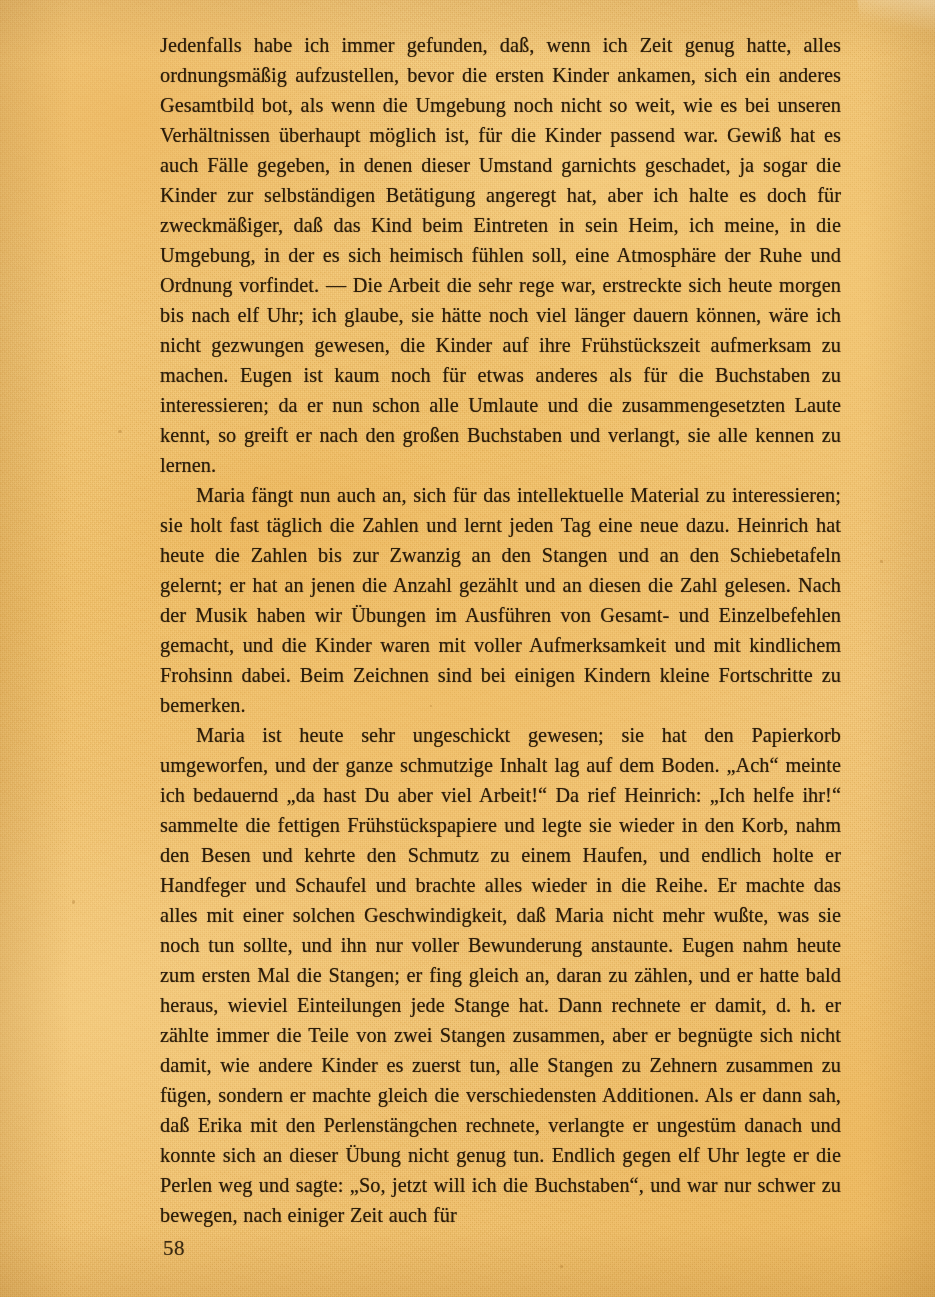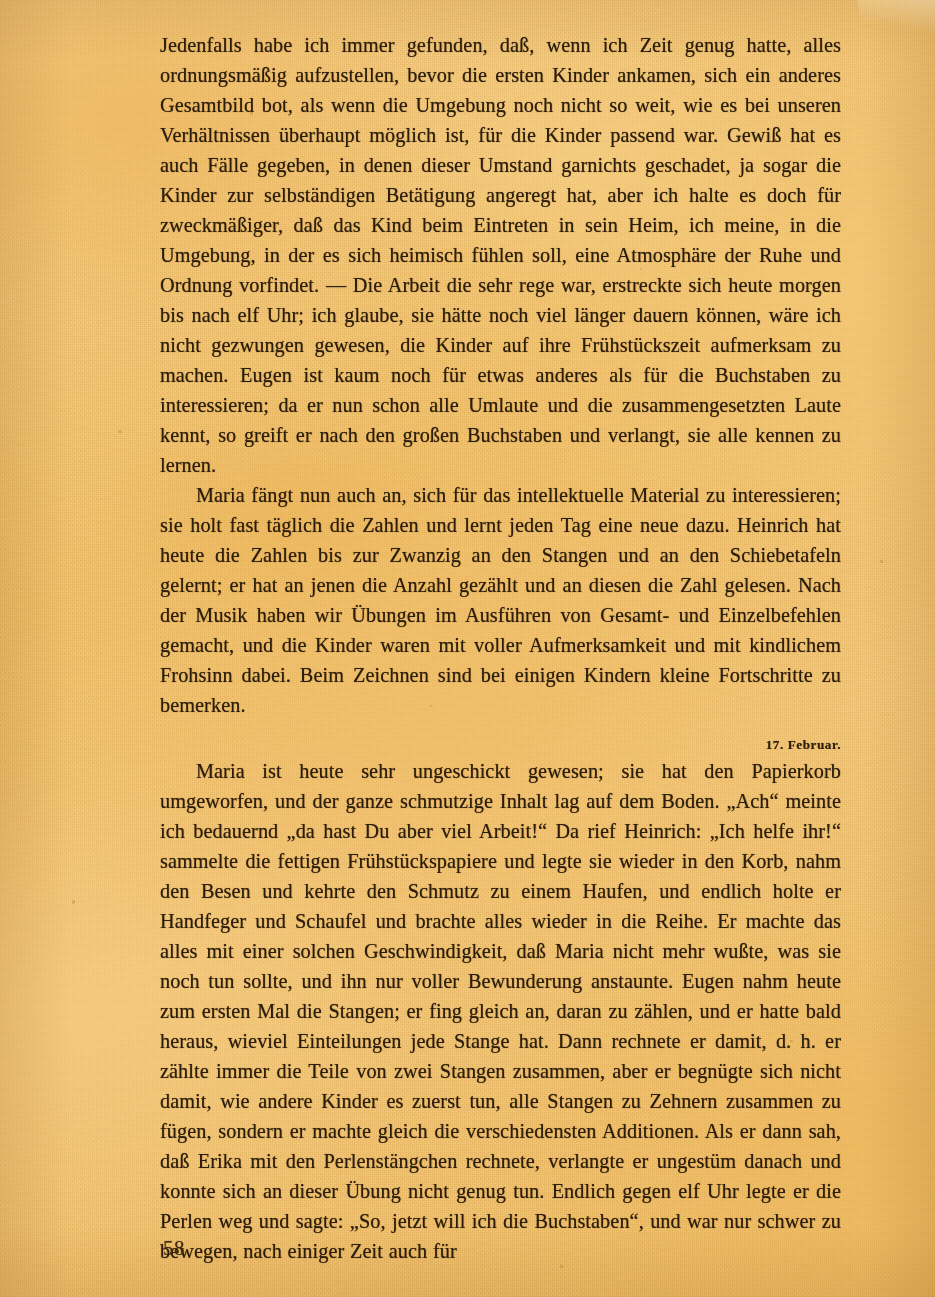--- a/index.html
+++ b/index.html
@@ -131,21 +131,20 @@
   <div class="fleck" style="left:790px; top:1040px; width:3px; height:2px;"></div>
   <div class="fleck" style="left:300px; top:1180px; width:2px; height:2px;"></div>
   <div class="fleck" style="left:560px; top:1265px; width:3px; height:3px;"></div>
 
   <div class="text-block">
 
     <p class="para first">Jedenfalls habe ich immer gefunden, daß, wenn ich Zeit genug hatte, alles ordnungsmäßig aufzustellen, bevor die ersten Kinder ankamen, sich ein anderes Gesamtbild bot, als wenn die Umgebung noch nicht so weit, wie es bei unseren Verhältnissen überhaupt möglich ist, für die Kinder passend war. Gewiß hat es auch Fälle gegeben, in denen dieser Umstand garnichts geschadet, ja sogar die Kinder zur selbständigen Betätigung angeregt hat, aber ich halte es doch für zweckmäßiger, daß das Kind beim Eintreten in sein Heim, ich meine, in die Umgebung, in der es sich heimisch fühlen soll, eine Atmosphäre der Ruhe und Ordnung vorfindet. — Die Arbeit die sehr rege war, erstreckte sich heute morgen bis nach elf Uhr; ich glaube, sie hätte noch viel länger dauern können, wäre ich nicht gezwungen gewesen, die Kinder auf ihre Frühstückszeit aufmerksam zu machen. Eugen ist kaum noch für etwas anderes als für die Buchstaben zu interessieren; da er nun schon alle Umlaute und die zusammengesetzten Laute kennt, so greift er nach den großen Buchstaben und verlangt, sie alle kennen zu lernen.</p>
 
     <p class="para">Maria fängt nun auch an, sich für das intellektuelle Material zu interessieren; sie holt fast täglich die Zahlen und lernt jeden Tag eine neue dazu. Heinrich hat heute die Zahlen bis zur Zwanzig an den Stangen und an den Schiebetafeln gelernt; er hat an jenen die Anzahl gezählt und an diesen die Zahl gelesen. Nach der Musik haben wir Übungen im Ausführen von Gesamt- und Einzelbefehlen gemacht, und die Kinder waren mit voller Aufmerksamkeit und mit kindlichem Frohsinn dabei. Beim Zeichnen sind bei einigen Kindern kleine Fortschritte zu bemerken.</p>
 
-    <div class="date-heading">17. Februar.</div>
 
     <p class="para">Maria ist heute sehr ungeschickt gewesen; sie hat den Papierkorb umgeworfen, und der ganze schmutzige Inhalt lag auf dem Boden. „Ach“ meinte ich bedauernd „da hast Du aber viel Arbeit!“ Da rief Heinrich: „Ich helfe ihr!“ sammelte die fettigen Frühstückspapiere und legte sie wieder in den Korb, nahm den Besen und kehrte den Schmutz zu einem Haufen, und endlich holte er Handfeger und Schaufel und brachte alles wieder in die Reihe. Er machte das alles mit einer solchen Geschwindigkeit, daß Maria nicht mehr wußte, was sie noch tun sollte, und ihn nur voller Bewunderung anstaunte. Eugen nahm heute zum ersten Mal die Stangen; er fing gleich an, daran zu zählen, und er hatte bald heraus, wieviel Einteilungen jede Stange hat. Dann rechnete er damit, d. h. er zählte immer die Teile von zwei Stangen zusammen, aber er begnügte sich nicht damit, wie andere Kinder es zuerst tun, alle Stangen zu Zehnern zusammen zu fügen, sondern er machte gleich die verschiedensten Additionen. Als er dann sah, daß Erika mit den Perlenstängchen rechnete, verlangte er ungestüm danach und konnte sich an dieser Übung nicht genug tun. Endlich gegen elf Uhr legte er die Perlen weg und sagte: „So, jetzt will ich die Buchstaben“, und war nur schwer zu bewegen, nach einiger Zeit auch für</p>
 
   </div>
 
   <div class="page-number">58</div>
 
 </div>
 
 </body></html>

